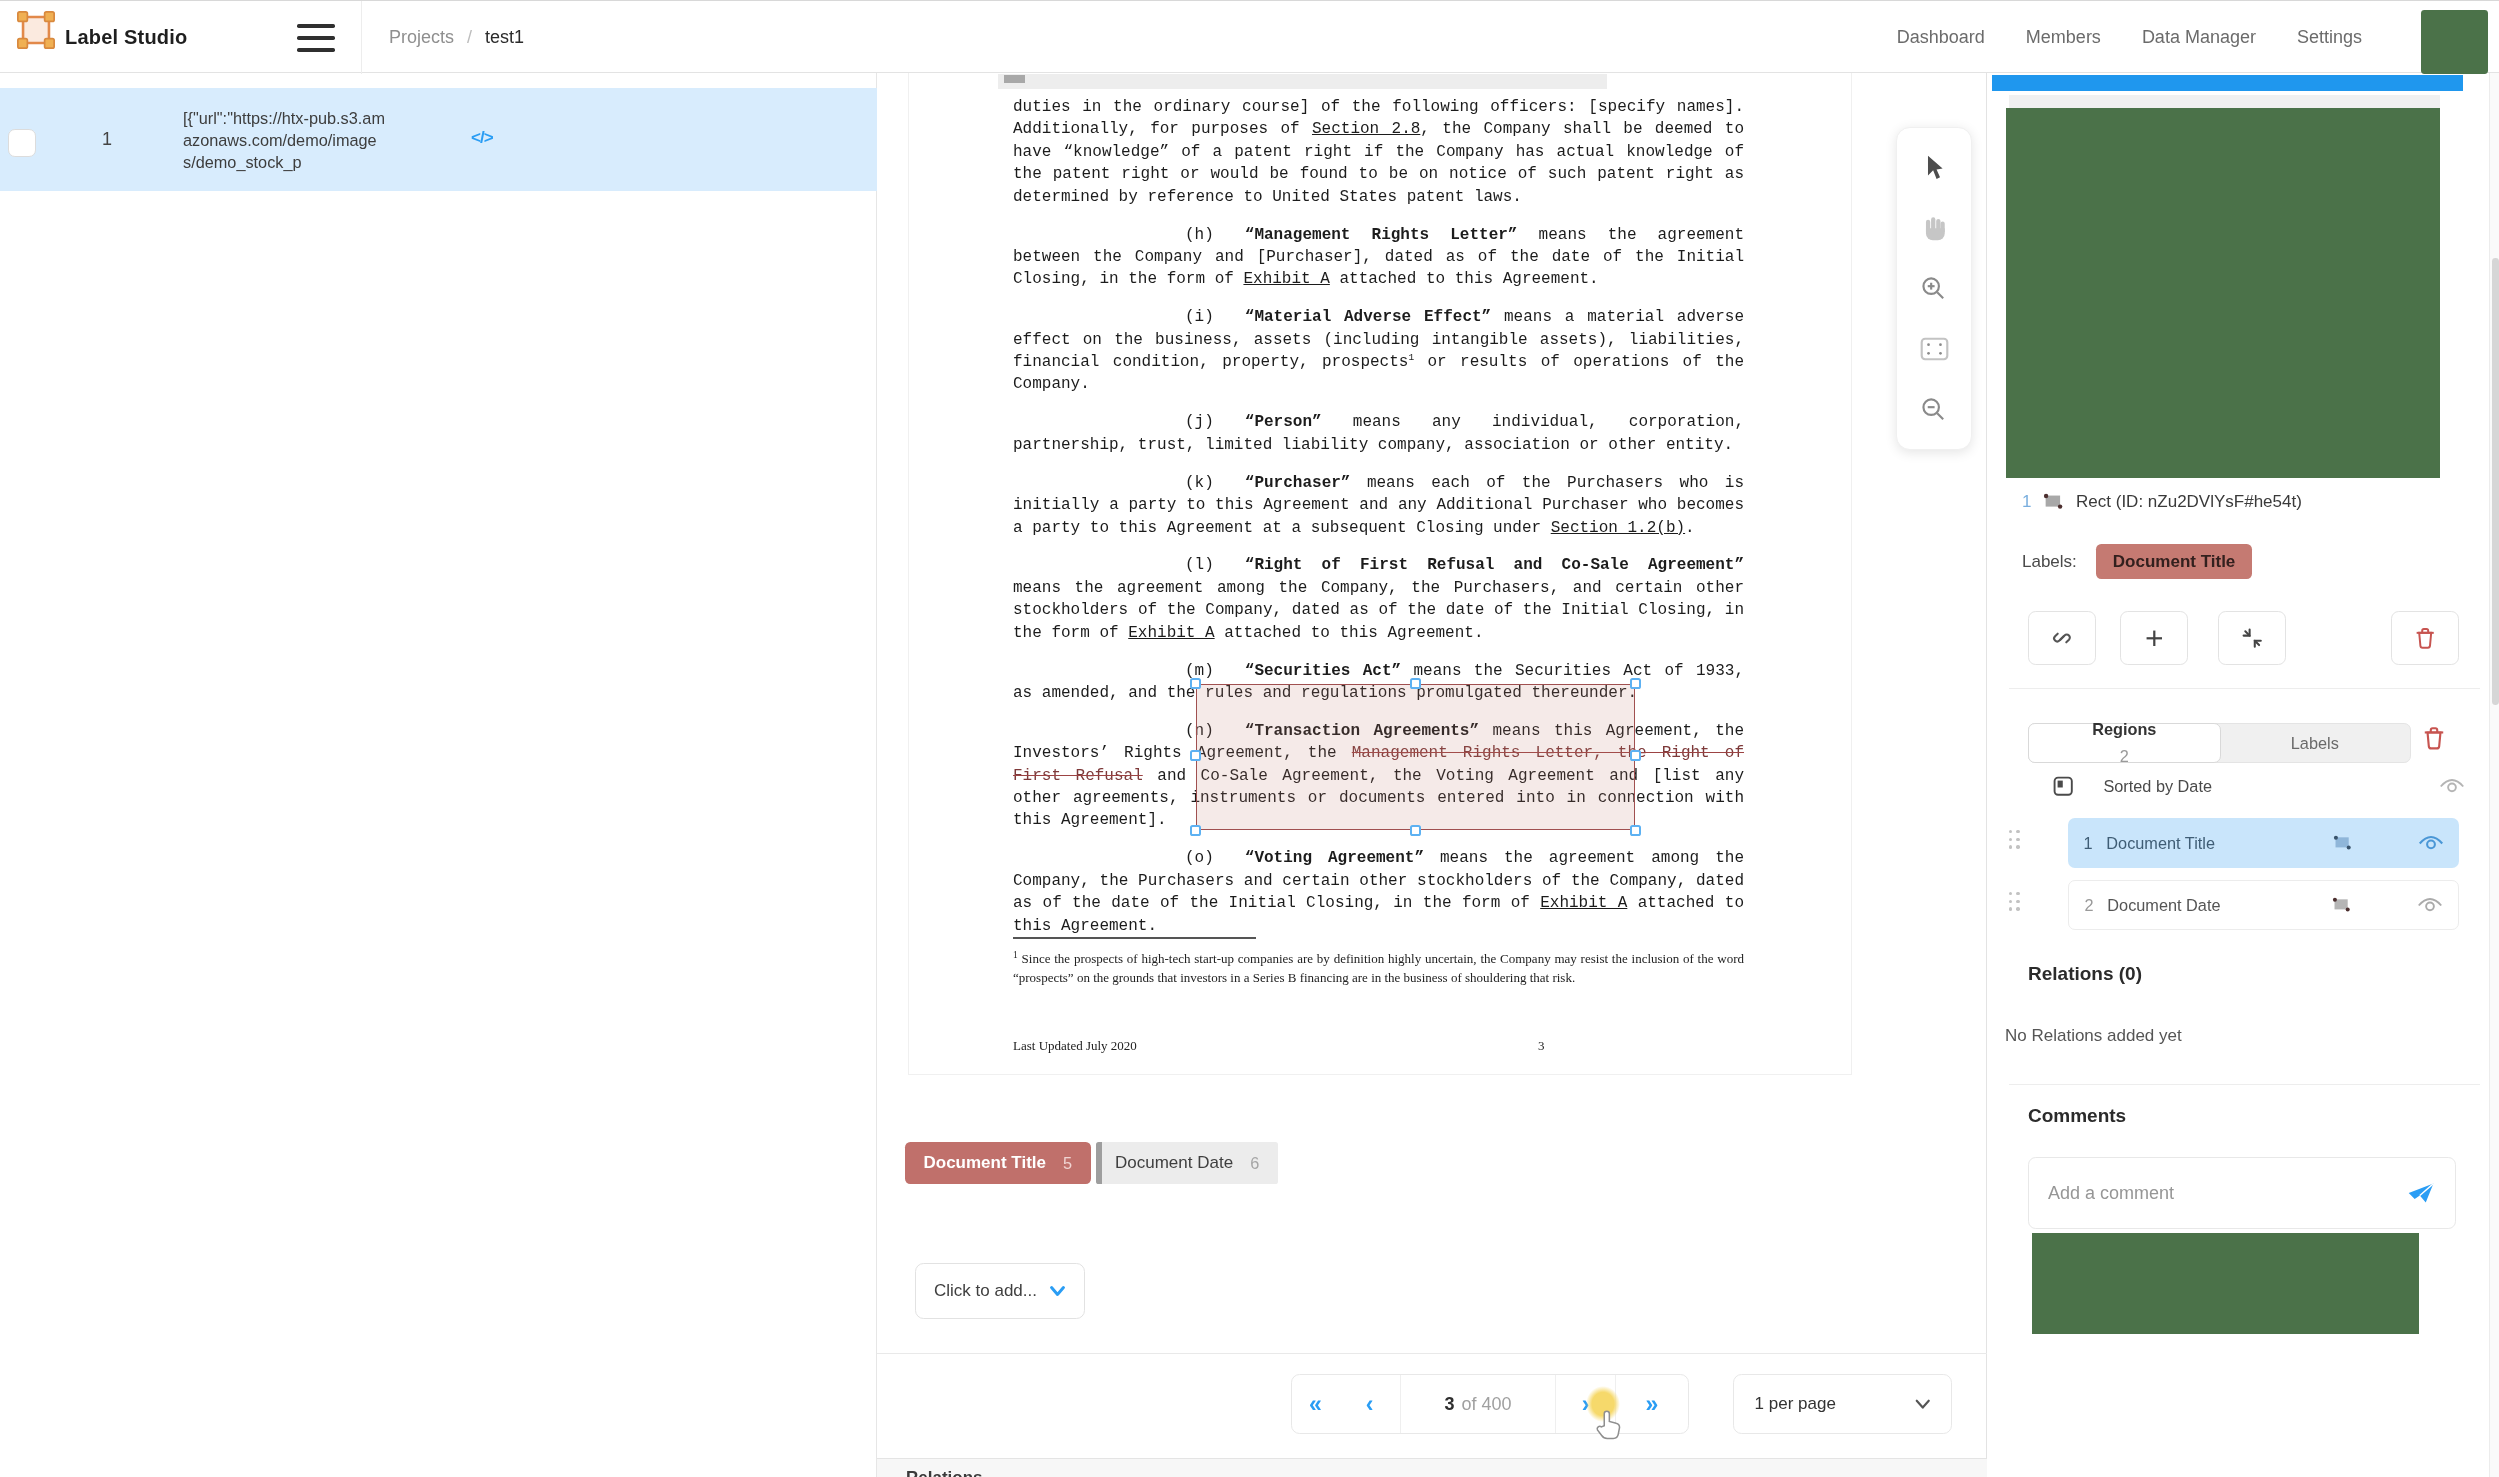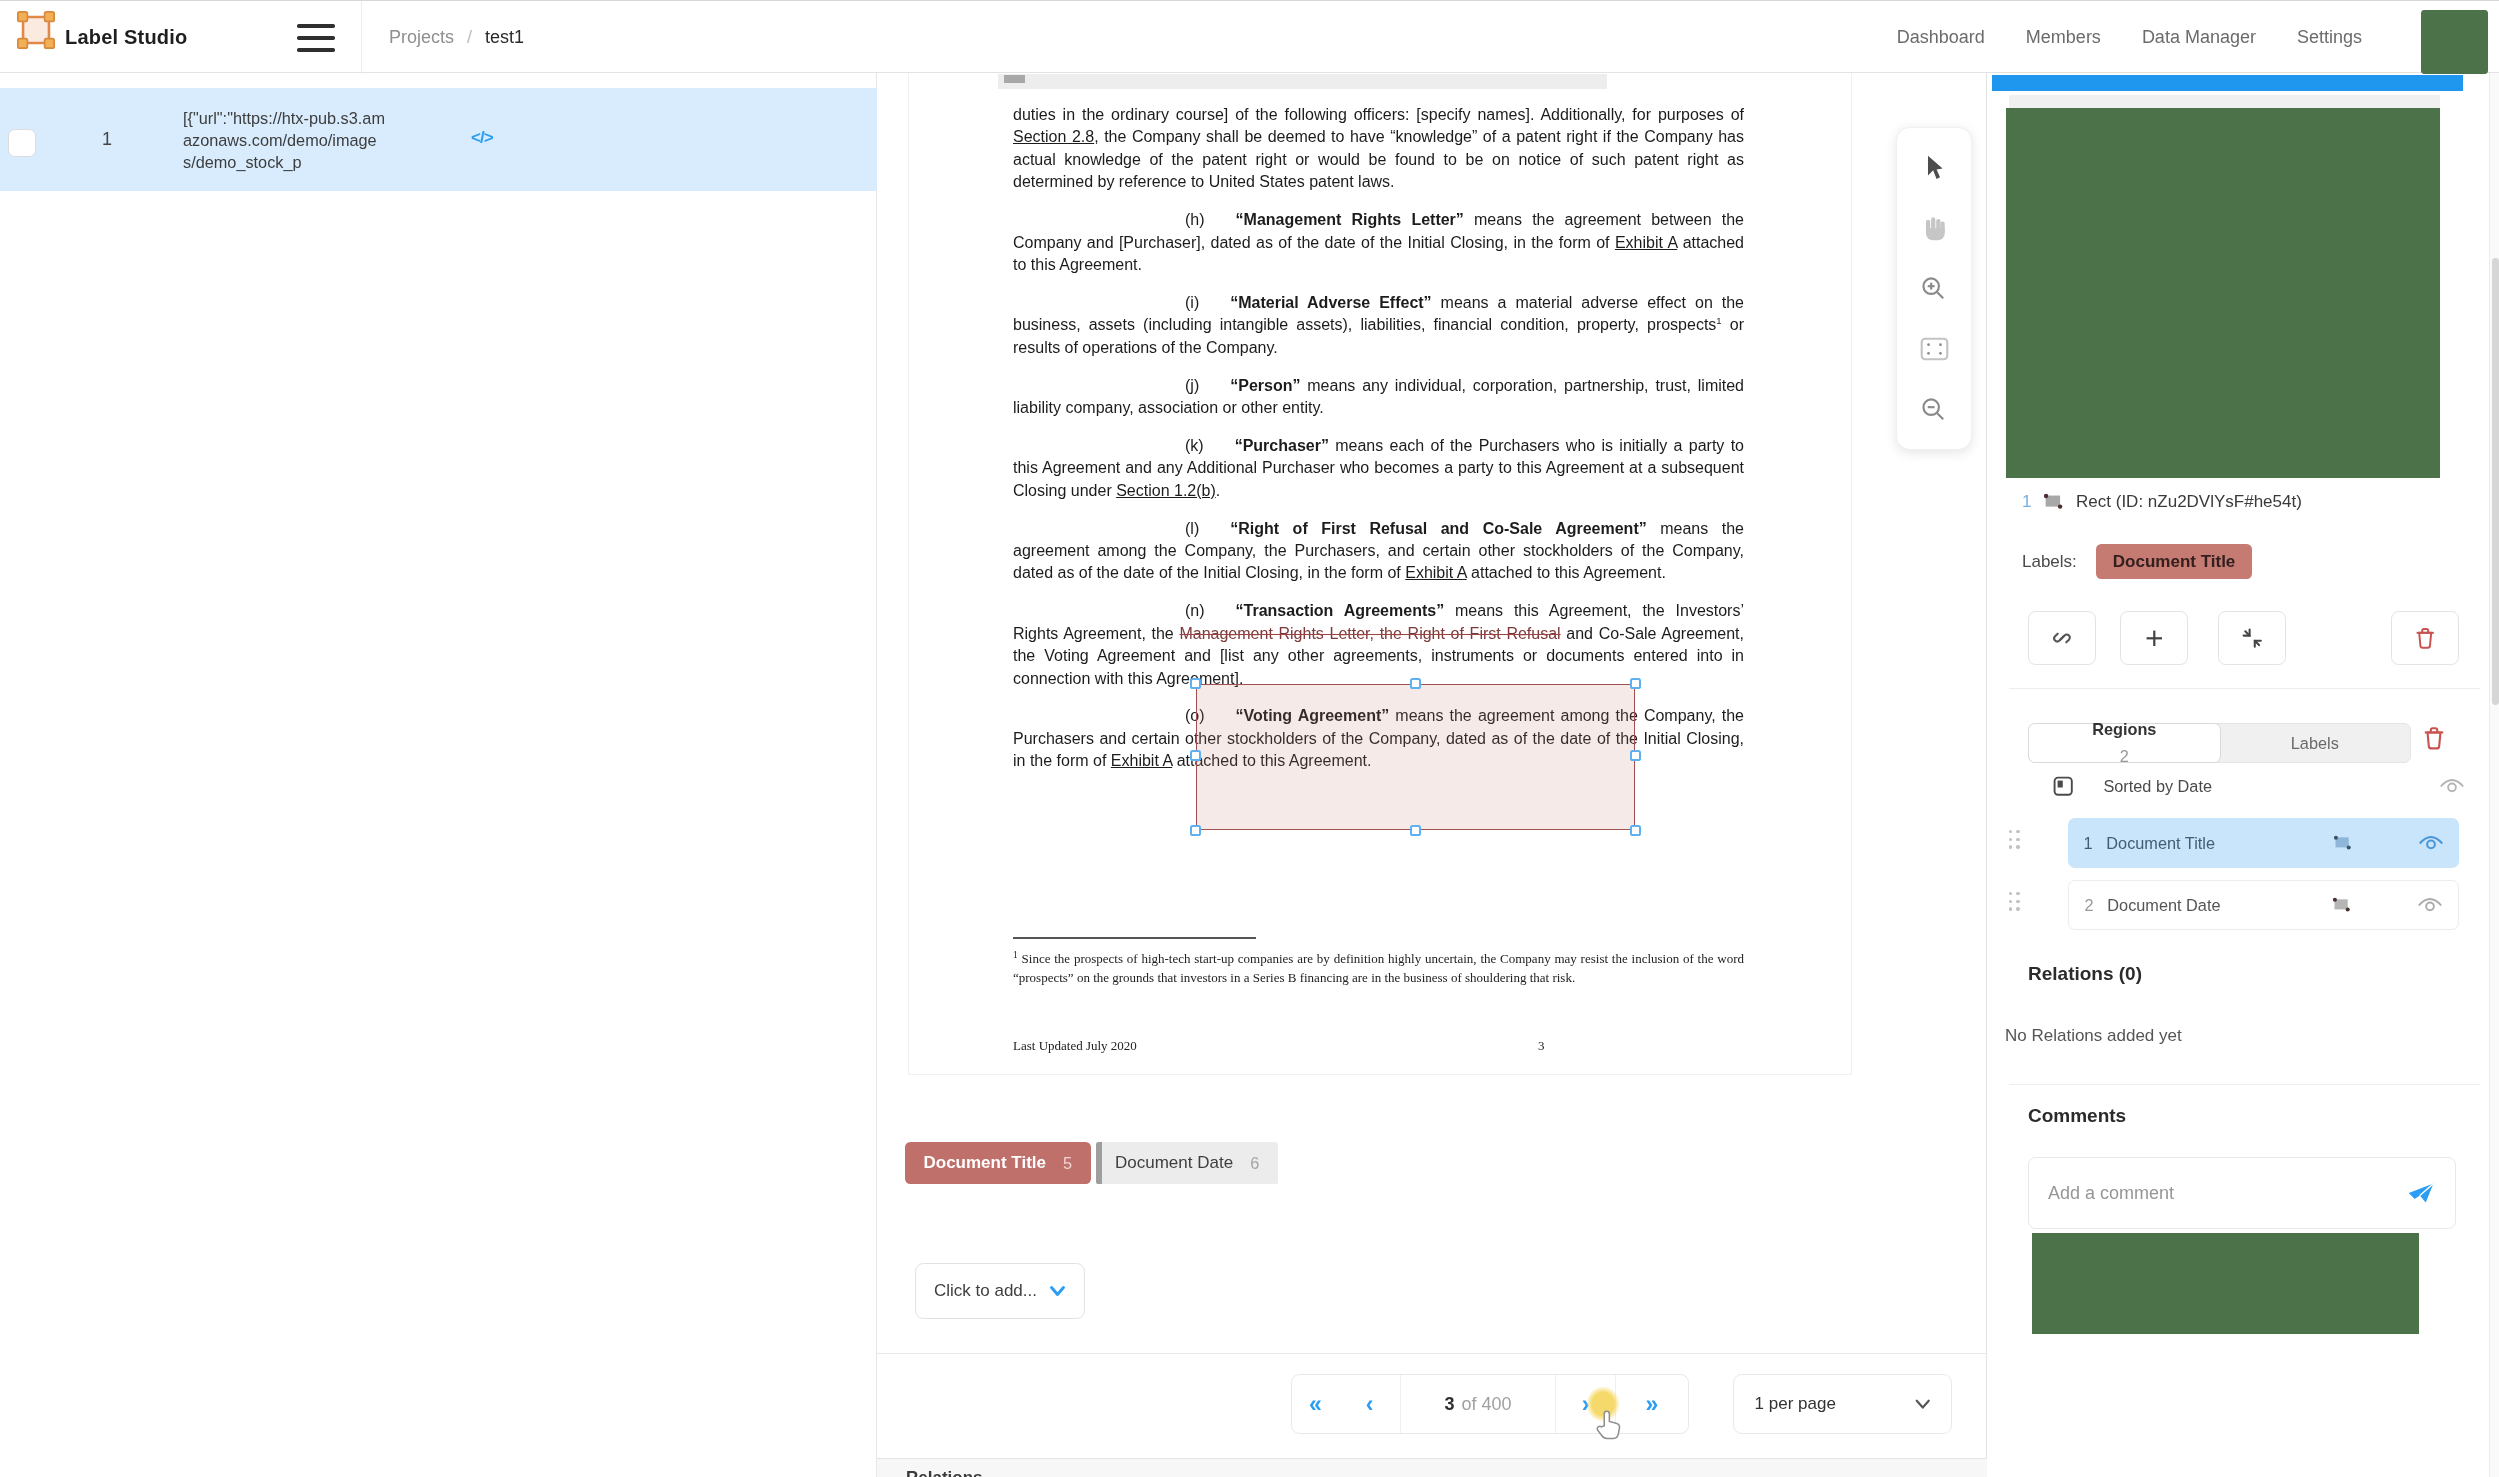--- a/index.html
+++ b/index.html
@@ -42,22 +42,22 @@
   .task-data { position:absolute; left:183px; top:19px; width:206px; font-size:16.3px; line-height:22.4px;
                color:#3d3d3d; word-break:break-all; }
   .task-code-icon { position:absolute; left:471px; top:40px; font-size:17px; font-weight:bold; color:#2a9df4;
                     cursor:pointer; letter-spacing:-0.9px; }
 
   
   .doc-page { position:absolute; left:31px; top:0; width:944px; height:1002px; background:#fff;
               border:0.9px solid #f0f0f0; border-top:none; }
   .doc-sliver { position:absolute; left:89px; top:0.9px; width:609px; height:15.5px; background:#ededed; }
   .doc-sliver-mark { position:absolute; left:6px; top:0.9px; width:20.6px; height:8.6px; background:#a8a8a8; }
-  .doc-text { position:absolute; left:104px; top:23px; width:731px; font-family:Liberation Sans, sans-serif;
-              font-size:16px; line-height:22.4px; color:#1c1c1c; text-align:justify;margin-top:8px; }
+  .doc-text { position:absolute; left:104px; top:23px; width:731px; font-family:Liberation Mono, monospace;
+              font-size:16px; line-height:22.4px; color:#1c1c1c; text-align:justify; }
   .doc-para { margin-bottom:15.5px; }
   .doc-para.indented { text-indent:172px; }
   .doc-label-gap { display:inline-block; width:31px; }
   .seg-b { font-weight:bold; }
   .seg-u { text-decoration:underline; }
   .seg-sup { vertical-align:super; font-size:9.5px; line-height:0; }
   .seg-strike { color:#7d3939; text-decoration:line-through; text-decoration-color:#9c4343; }
   .footnote-rule { position:absolute; left:104px; top:864px; width:243px; height:1.7px; background:#555; }
   .doc-footnote { position:absolute; left:104px; top:876px; width:731px; font-family:"Liberation Serif","DejaVu Serif",serif;
                   font-size:13px; line-height:19px; color:#222; text-align:justify; }
@@ -219,20 +219,21 @@
         <div class="doc-sliver-mark"></div>
       </div>
 
       <div class="doc-text">
           <p class="doc-para"><span>duties in the ordinary course] of the following officers: [specify names].  Additionally, for purposes of </span><span class="seg-u">Section 2.8</span><span>, the Company shall be deemed to have “knowledge” of a patent right if the Company has actual knowledge of the patent right or would be found to be on notice of such patent right as determined by reference to United States patent laws.</span></p>
           <p class="doc-para indented"><span>(h)</span><span class="doc-label-gap"></span><span class="seg-b">“Management Rights Letter”</span><span> means the agreement between the Company and [Purchaser], dated as of the date of the Initial Closing, in the form of </span><span class="seg-u">Exhibit A</span><span> attached to this Agreement.</span></p>
           <p class="doc-para indented"><span>(i)</span><span class="doc-label-gap"></span><span class="seg-b">“Material Adverse Effect”</span><span> means a material adverse effect on the business, assets (including intangible assets), liabilities, financial condition, property, prospects</span><span class="seg-sup">1</span><span> or results of operations of the Company.</span></p>
           <p class="doc-para indented"><span>(j)</span><span class="doc-label-gap"></span><span class="seg-b">“Person”</span><span> means any individual, corporation, partnership, trust, limited liability company, association or other entity.</span></p>
           <p class="doc-para indented"><span>(k)</span><span class="doc-label-gap"></span><span class="seg-b">“Purchaser”</span><span> means each of the Purchasers who is initially a party to this Agreement and any Additional Purchaser who becomes a party to this Agreement at a subsequent Closing under </span><span class="seg-u">Section 1.2(b)</span><span>.</span></p>
           <p class="doc-para indented"><span>(l)</span><span class="doc-label-gap"></span><span class="seg-b">“Right of First Refusal and Co-Sale Agreement”</span><span> means the agreement among the Company, the Purchasers, and certain other stockholders of the Company, dated as of the date of the Initial Closing, in the form of </span><span class="seg-u">Exhibit A</span><span> attached to this Agreement.</span></p>
+          <p class="doc-para indented"><span>(m)</span><span class="doc-label-gap"></span><span class="seg-b">“Securities Act”</span><span> means the Securities Act of 1933, as amended, and the rules and regulations promulgated thereunder.</span></p>
           <p class="doc-para indented"><span>(n)</span><span class="doc-label-gap"></span><span class="seg-b">“Transaction Agreements”</span><span> means this Agreement, the Investors’ Rights Agreement, the </span><span class="seg-strike">Management Rights Letter, the Right of First Refusal</span><span> and Co-Sale Agreement, the Voting Agreement and [list any other agreements, instruments or documents entered into in connection with this Agreement].</span></p>
           <p class="doc-para indented"><span>(o)</span><span class="doc-label-gap"></span><span class="seg-b">“Voting Agreement”</span><span> means the agreement among the Company, the Purchasers and certain other stockholders of the Company, dated as of the date of the Initial Closing, in the form of </span><span class="seg-u">Exhibit A</span><span> attached to this Agreement.</span></p>
         </div>
 
       <div class="footnote-rule"></div>
       <div class="doc-footnote"><span class="seg-sup">1</span><span>   Since the prospects of high-tech start-up companies are by definition highly uncertain, the Company may resist the inclusion of the word “prospects” on the grounds that investors in a Series B financing are in the business of shouldering that risk.</span></div>
       <div class="doc-footer">
         <span>Last Updated July 2020</span>
         <span class="doc-page-num">3</span>
       </div>

